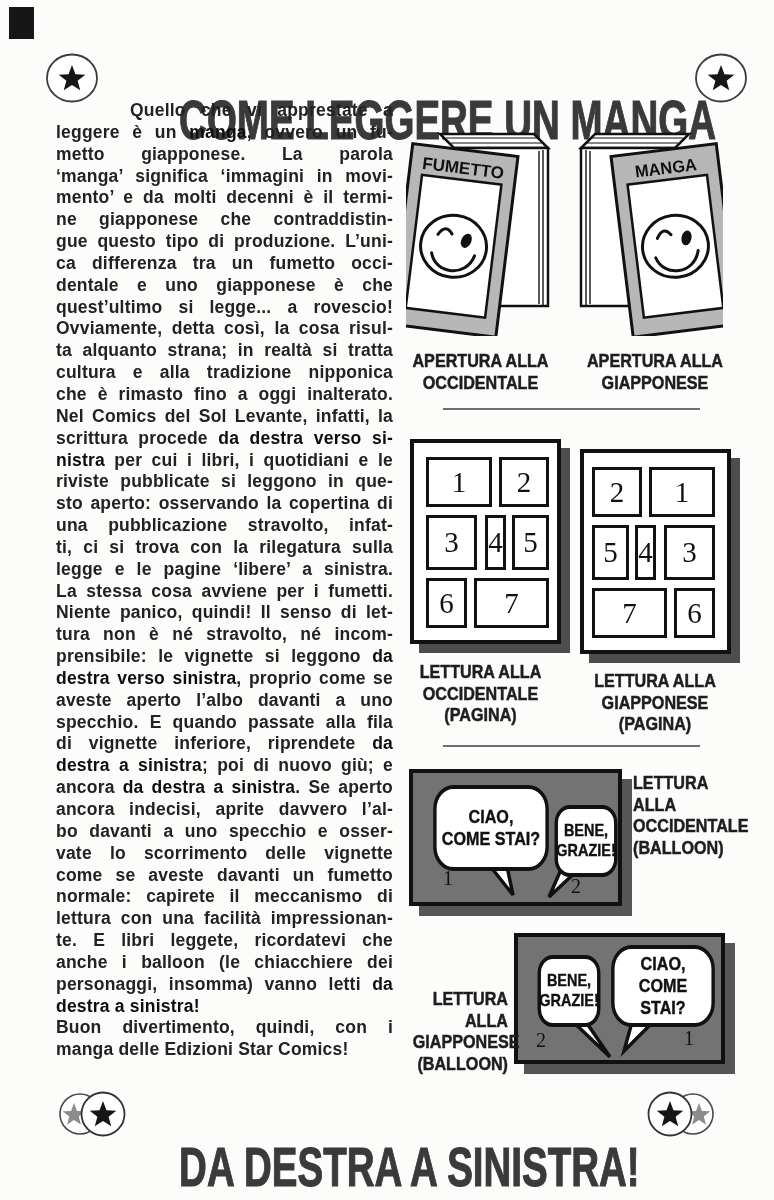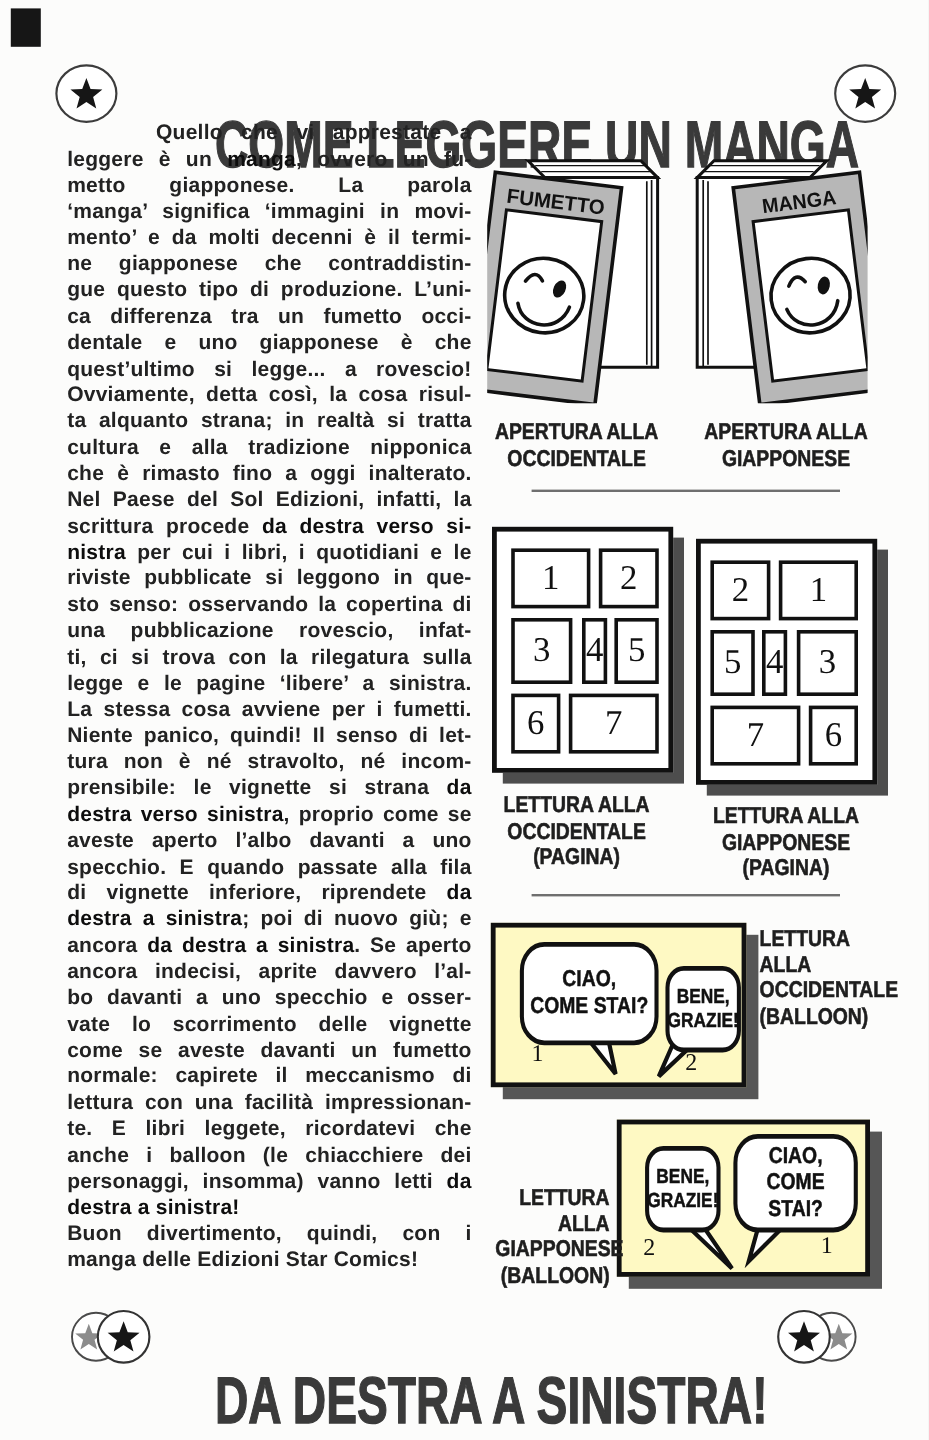--- a/index.html
+++ b/index.html
@@ -42,21 +42,21 @@
     position:absolute;width:143px;height:197px;background:#fff;
     border:4px solid #111;box-shadow:9px 9px 0 #4d4d4d;box-sizing:content-box;
   }
   .panel{
     position:absolute;border:3.5px solid #111;background:#fff;box-sizing:border-box;
     display:flex;align-items:center;justify-content:center;
     font-family:"Liberation Serif",serif;font-size:29px;color:#111;
   }
   
   .bpanel{
-    position:absolute;background:#fef9c3;border:4.5px solid #111;
+    position:absolute;background:#737373;border:4.5px solid #111;
     box-shadow:10px 10px 0 #565656;
   }
   .bpanel svg{position:absolute;left:0;top:0;z-index:0;}
   .balloon{
     position:absolute;z-index:1;background:#fff;border:4px solid #111;
     display:flex;align-items:center;justify-content:center;text-align:center;
     font-weight:bold;color:#111;-webkit-text-stroke:0.4px #111;
     transform:scaleX(0.85);transform-origin:center;white-space:pre-line;
   }
   .balloon.big{font-size:19px;line-height:22px;border-radius:24px;}
@@ -92,32 +92,32 @@
       <div class="tline"><span>mento’ e da molti decenni è il termi-</span></div>
       <div class="tline"><span>ne giapponese che contraddistin-</span></div>
       <div class="tline"><span>gue questo tipo di produzione. L’uni-</span></div>
       <div class="tline"><span>ca differenza tra un fumetto occi-</span></div>
       <div class="tline"><span>dentale e uno giapponese è che</span></div>
       <div class="tline"><span>quest’ultimo si legge... a rovescio!</span></div>
       <div class="tline"><span>Ovviamente, detta così, la cosa risul-</span></div>
       <div class="tline"><span>ta alquanto strana; in realtà si tratta</span></div>
       <div class="tline"><span>cultura e alla tradizione nipponica</span></div>
       <div class="tline"><span>che è rimasto fino a oggi inalterato.</span></div>
-      <div class="tline"><span>Nel Paese del Sol Edizioni, infatti, la</span></div>
+      <div class="tline"><span>Nel Comics del Sol Levante, infatti, la</span></div>
       <div class="tline"><span>scrittura procede </span><b>da destra verso si-</b></div>
       <div class="tline"><b>nistra</b><span> per cui i libri, i quotidiani e le</span></div>
       <div class="tline"><span>riviste pubblicate si leggono in que-</span></div>
-      <div class="tline"><span>sto senso: osservando la copertina di</span></div>
-      <div class="tline"><span>una pubblicazione rovescio, infat-</span></div>
+      <div class="tline"><span>sto aperto: osservando la copertina di</span></div>
+      <div class="tline"><span>una pubblicazione stravolto, infat-</span></div>
       <div class="tline"><span>ti, ci si trova con la rilegatura sulla</span></div>
       <div class="tline"><span>legge e le pagine ‘libere’ a sinistra.</span></div>
       <div class="tline"><span>La stessa cosa avviene per i fumetti.</span></div>
       <div class="tline"><span>Niente panico, quindi! Il senso di let-</span></div>
       <div class="tline"><span>tura non è né stravolto, né incom-</span></div>
-      <div class="tline"><span>prensibile: le vignette si strana </span><b>da</b></div>
+      <div class="tline"><span>prensibile: le vignette si leggono </span><b>da</b></div>
       <div class="tline"><b>destra verso sinistra</b><span>, proprio come se</span></div>
       <div class="tline"><span>aveste aperto l’albo davanti a uno</span></div>
       <div class="tline"><span>specchio. E quando passate alla fila</span></div>
       <div class="tline"><span>di vignette inferiore, riprendete </span><b>da</b></div>
       <div class="tline"><b>destra a sinistra</b><span>; poi di nuovo giù; e</span></div>
       <div class="tline"><span>ancora </span><b>da destra a sinistra</b><span>. Se aperto</span></div>
       <div class="tline"><span>ancora indecisi, aprite davvero l’al-</span></div>
       <div class="tline"><span>bo davanti a uno specchio e osser-</span></div>
       <div class="tline"><span>vate lo scorrimento delle vignette</span></div>
       <div class="tline"><span>come se aveste davanti un fumetto</span></div>

